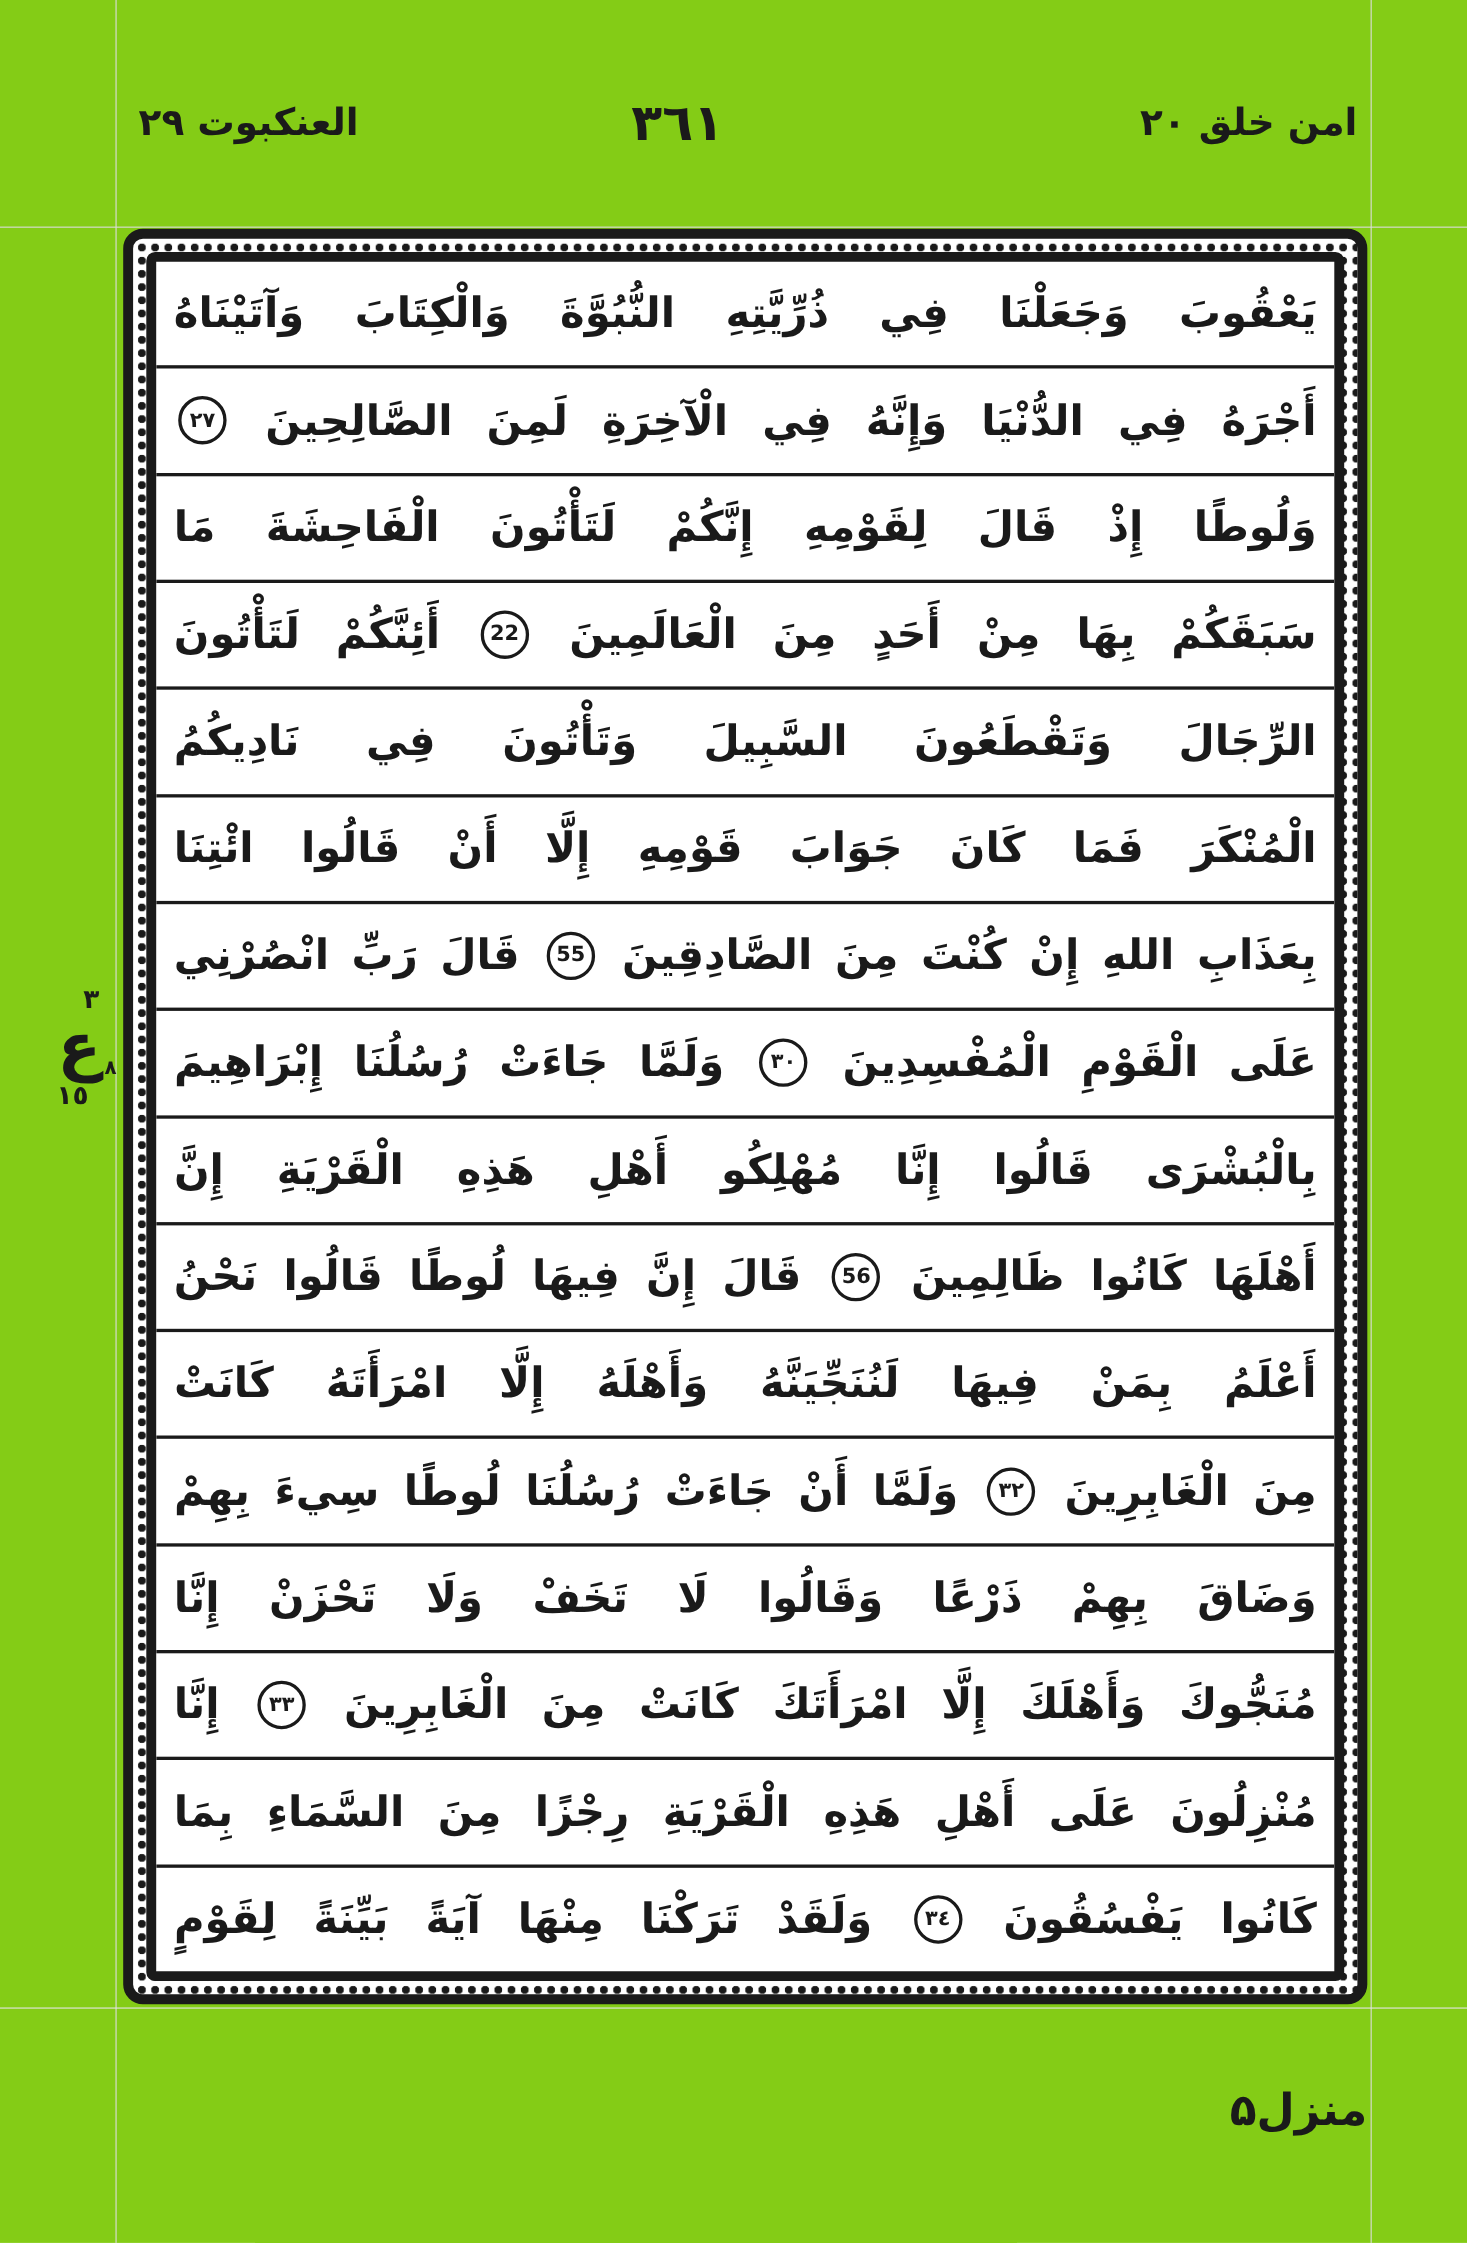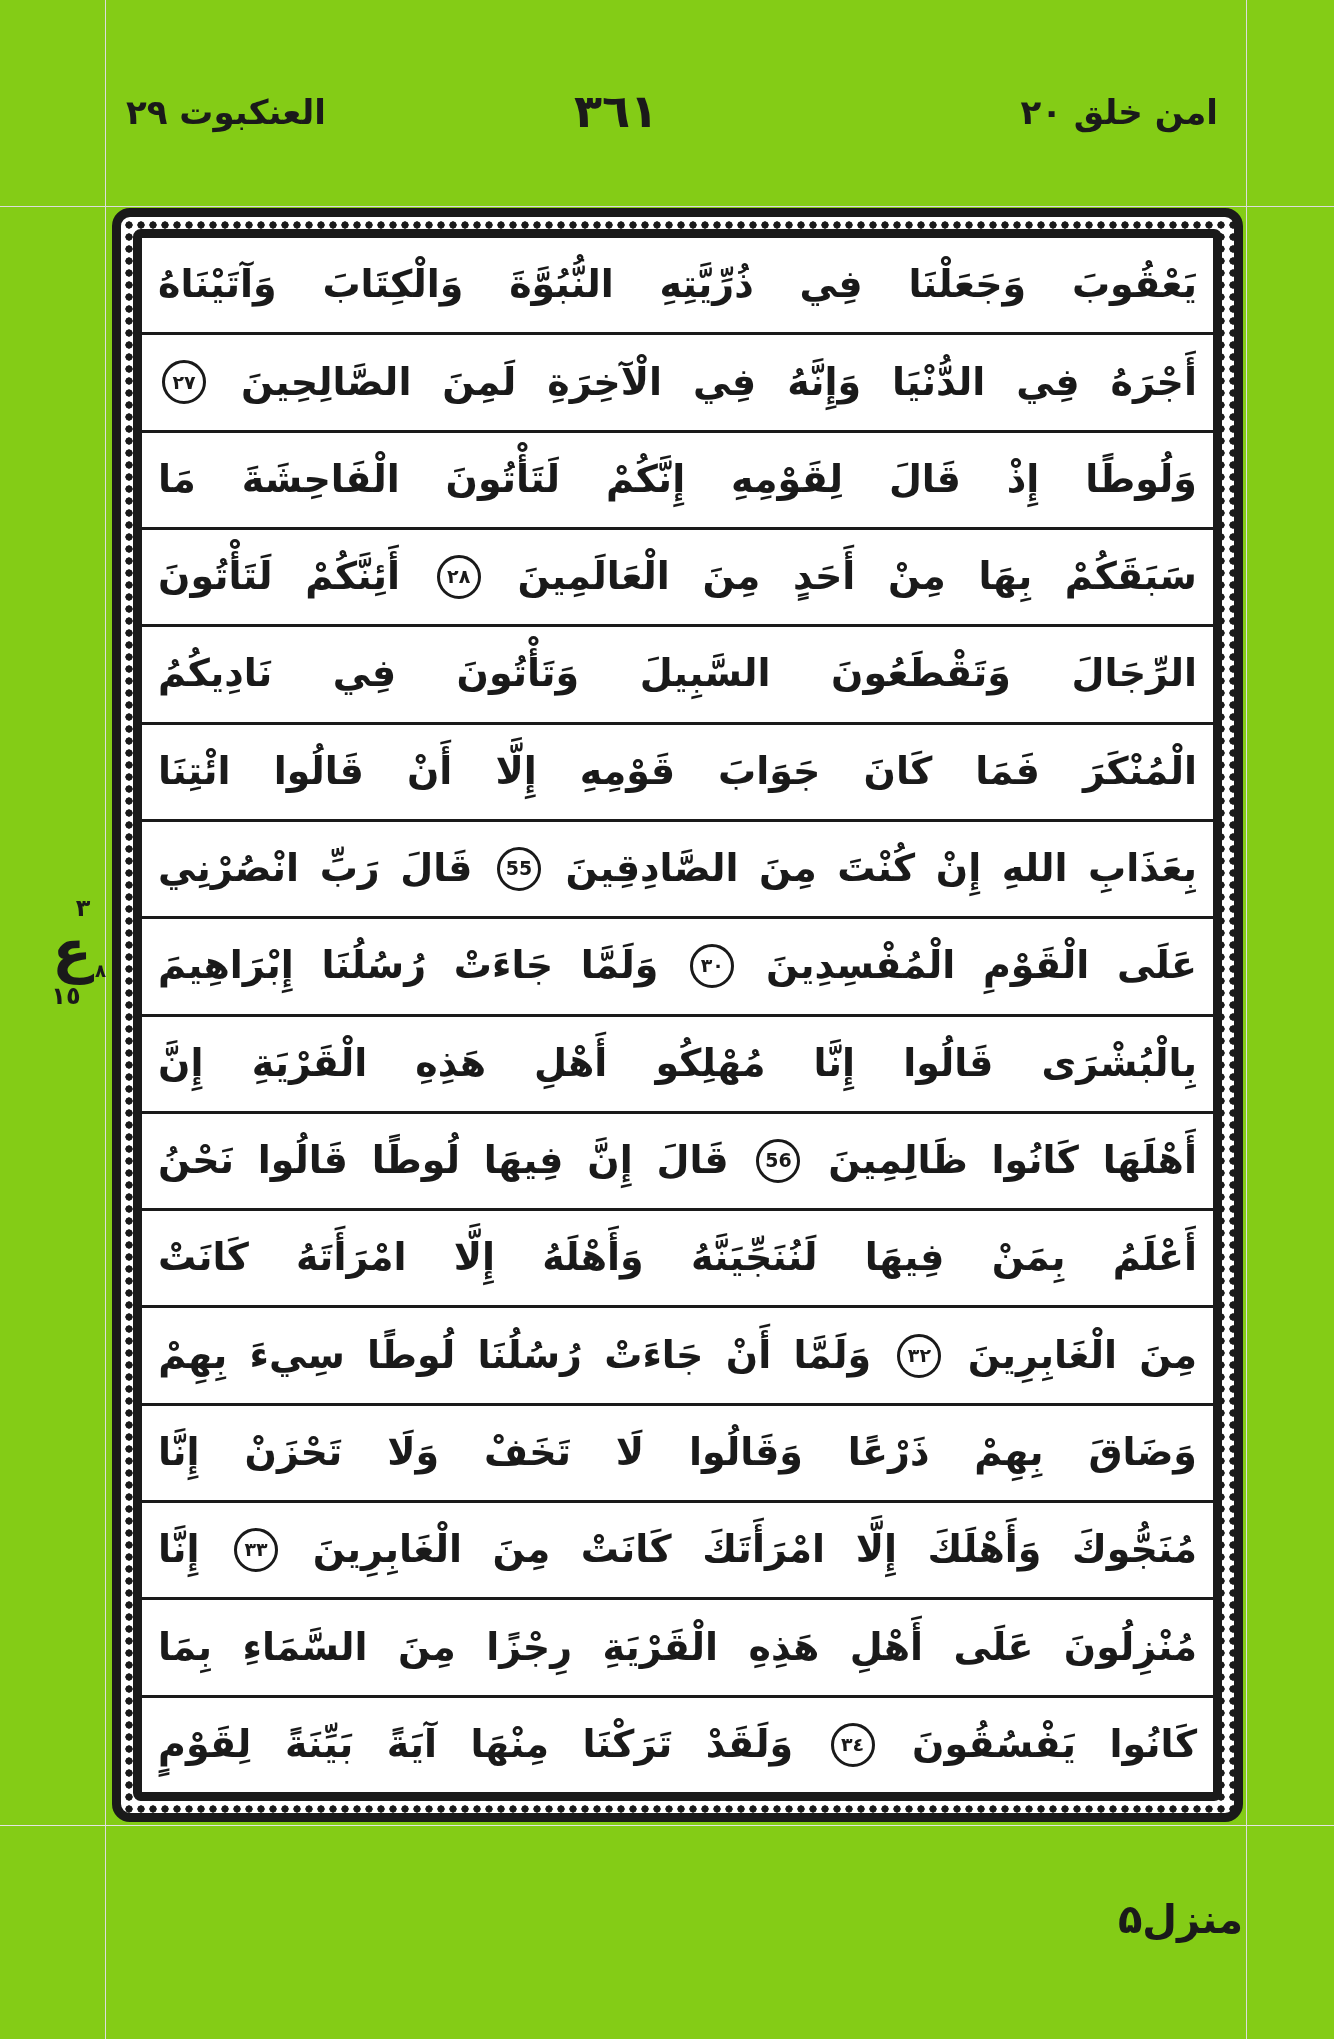--- a/index.html
+++ b/index.html
@@ -15,21 +15,21 @@
   .hairline{position:absolute;background:#dcdcdc;z-index:0;}
   .hl-left{left:105px;top:0;width:1px;height:2039px;}
   .hl-right{left:1246px;top:0;width:1px;height:2039px;}
   .hl-top{left:0;top:206px;width:1334px;height:1px;}
   .hl-bottom{left:0;top:1825px;width:1334px;height:1px;background:#e4e4e4;}
 
   
   .header-label{position:absolute;top:92px;font-size:34px;font-weight:bold;z-index:2;white-space:nowrap;}
   .hdr-surah{left:126px;}
   .hdr-page{left:0;width:1232px;text-align:center;font-size:46px;top:84px;}
-  .hdr-juz{right:116px;}
+  .hdr-juz{right:100px;}
 
   
   .frame{
     position:absolute;left:112px;top:208px;width:1131px;height:1614px;
     box-sizing:border-box;z-index:1;
     border:9px solid #1a1a1a;border-radius:18px;padding:12px;
     background-image:radial-gradient(circle, #1a1a1a 3.4px, rgba(0,0,0,0) 3.9px);
     background-size:12px 12px;background-position:2px 2px;background-color:#ffffff;
   }
   .frame-inner{
@@ -119,21 +119,21 @@
           </div>
         </div>
         <div class="qrow">
           <div class="qtext" dir="rtl">
             <span class="word">سَبَقَكُمْ</span>
             <span class="word">بِهَا</span>
             <span class="word">مِنْ</span>
             <span class="word">أَحَدٍ</span>
             <span class="word">مِنَ</span>
             <span class="word">الْعَالَمِينَ</span>
-            <span class="ayah">٢٨</span>
+            <span class="ayah">22</span>
             <span class="word">أَئِنَّكُمْ</span>
             <span class="word">لَتَأْتُونَ</span>
           </div>
         </div>
         <div class="qrow">
           <div class="qtext" dir="rtl">
             <span class="word">الرِّجَالَ</span>
             <span class="word">وَتَقْطَعُونَ</span>
             <span class="word">السَّبِيلَ</span>
             <span class="word">وَتَأْتُونَ</span>

